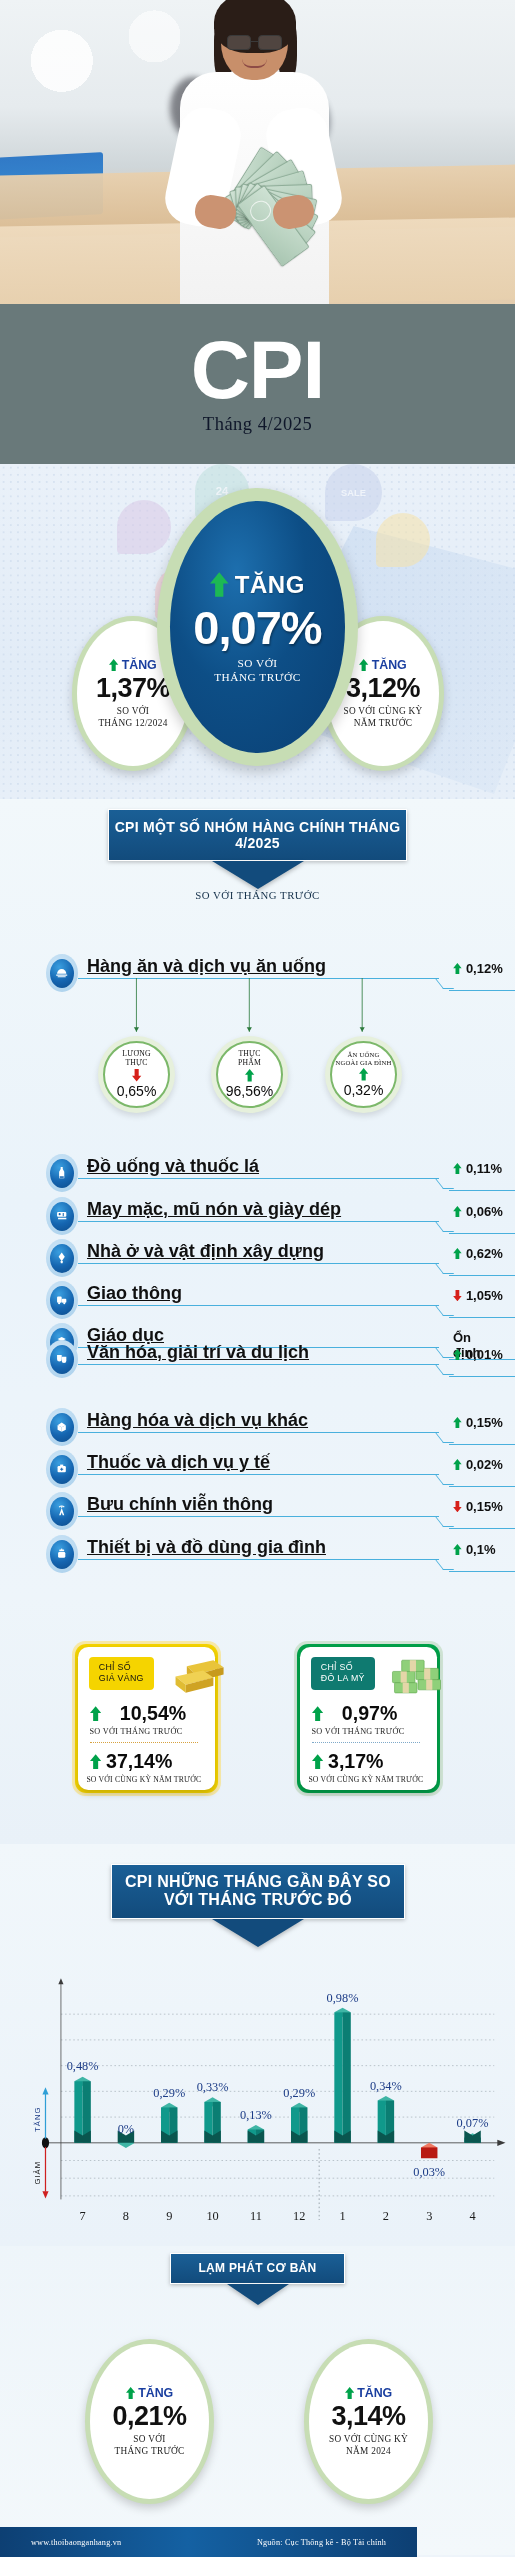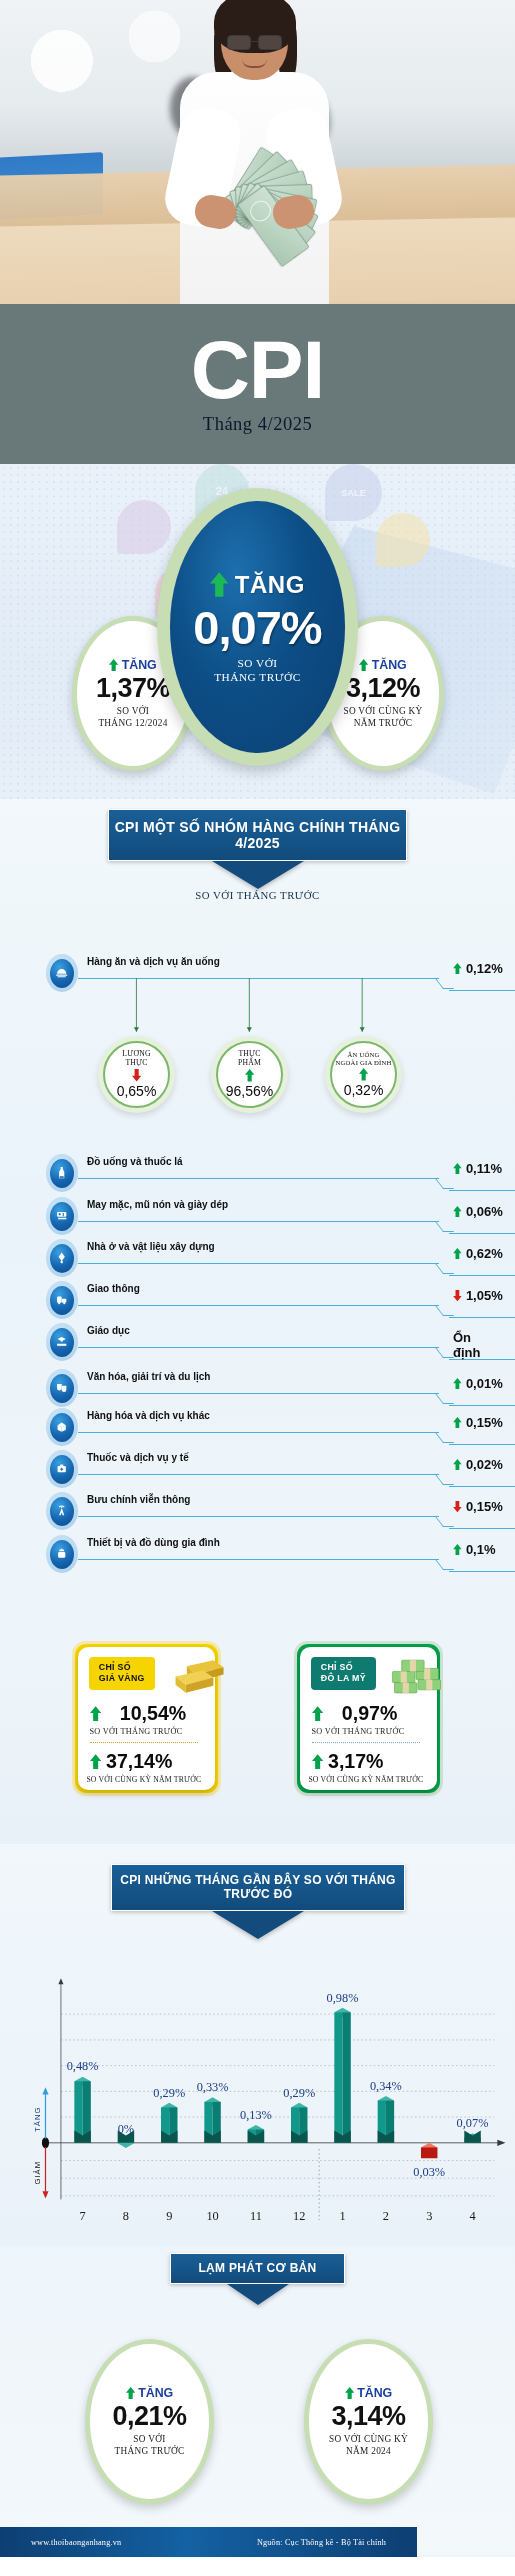--- a/index.html
+++ b/index.html
@@ -121,21 +121,21 @@
   .subnote { position:absolute; left:0; top:90px; width:515px; text-align:center;
       font-size:10.8px; letter-spacing:0.5px; color:#14304a; }
 
   .foodrow { position:absolute; left:46px; top:155px; width:422px; height:36px; }
   .cicon { position:absolute; left:0; top:0; width:32px; height:38px; border-radius:50%;
       background:radial-gradient(circle at 40% 32%,#cfe6f7,#a8cfeb); display:flex; align-items:center; justify-content:center; }
   .cicon .core { width:24px; height:29px; border-radius:50%;
       background:radial-gradient(circle at 38% 28%, #3a9fe0 0%, #1565b0 55%, #0d4c8c 100%);
       display:flex; align-items:center; justify-content:center; color:#fff; }
   .rowlabel { position:absolute; left:41px; top:2.1px; font-family:"Liberation Sans",sans-serif;
-      font-weight:700; font-size:10px; color:#101010; }
+      font-weight:700; font-size:18px; color:#101010;text-decoration:underline; }
   .rowline { position:absolute; left:32px; top:24px; width:361px; height:1px; background:#49b0dd; }
   .rowjog { position:absolute; left:393px; top:24px; width:11.3px; height:11.3px;
       border-left:1px solid #49b0dd; border-bottom:1px solid #49b0dd; transform:skewX(38deg); }
   .rowjog2 { position:absolute; left:403px; top:36px; width:66px; height:1px; background:#49b0dd; }
   .rowval { position:absolute; left:407px; top:7.2px; display:flex; align-items:center; gap:4.1px;
       font-family:"Liberation Sans",sans-serif; font-weight:700; font-size:13px; color:#0f0f0f; }
   .subcircle { position:absolute; width:77px; height:77px; border-radius:50%;
       background:#e6f0dc; box-shadow:0 3.1px 6.2px rgba(0,0,0,.12); }
   .subcircle .sc { position:absolute; left:4.6px; top:4.6px; right:4.6px; bottom:4.6px; border-radius:50%;
       background:#fff; border:2.1px solid #7cb86a; display:flex; flex-direction:column; align-items:center; justify-content:center; }
@@ -145,21 +145,21 @@
   .listrow { position:absolute; left:46px; width:422px; height:38px; }
 
   
   .sec3 { position:absolute; left:0; top:1597px; width:515px; height:247px;
       background:linear-gradient(180deg,#eef5fa,#e9f1f8); }
   .card { position:absolute; top:44px; width:149px; height:155px; border-radius:13.4px; }
   .card .outer { position:absolute; inset:0; border-radius:13.4px; }
   .card .frame { position:absolute; left:6.2px; top:6.2px; right:6.2px; bottom:6.2px; border-radius:10.3px;
       background:#fff; box-shadow:0 3.1px 7.2px rgba(0,0,0,.18); }
   .cardTag { position:absolute; left:16.5px; top:15.5px; padding:5.7px 10.3px; border-radius:4.1px;
-      font-family:"Liberation Sans",sans-serif; font-weight:700; font-size:8.8px; line-height:1.25; letter-spacing:0.3px; }
+      font-family:"Liberation Sans",sans-serif; font-weight:400; font-size:8.8px; line-height:1.25; letter-spacing:0.3px; }
   .cardMain { position:absolute; left:17.5px; top:61px; display:flex; align-items:center; gap:19px;
       font-family:"Liberation Sans",sans-serif; font-weight:700; font-size:19.6px; color:#0b0b0b; }
   .cardCap { position:absolute; left:17.5px; top:86px; font-size:8.2px; color:#222; letter-spacing:0.3px; }
   .cardDiv { position:absolute; left:17.5px; top:101px; width:108px; border-top:1px dotted #d8a23f; }
   .cardMain2 { position:absolute; left:17.5px; top:109px; display:flex; align-items:center; gap:5.2px;
       font-family:"Liberation Sans",sans-serif; font-weight:700; font-size:19.6px; color:#0b0b0b; }
   .cardCap2 { position:absolute; left:14.4px; top:134px; font-size:7.7px; color:#222; letter-spacing:0.2px; }
   .goldbars { position:absolute; right:-7.2px; top:11.3px; width:62px; height:47px; }
   .money { position:absolute; right:-5.2px; top:10.3px; width:62px; height:47px; }
 
@@ -407,21 +407,21 @@
    </div>
         <div class="listrow" style="top:440px">
      <div class="cicon">
        <div class="core">
               <svg width="13.4" height="13.4" viewBox="0 0 26 26">
                 <path d="M13 3l6 8-6 9-6-9z" fill="#fff"></path>
                 <rect x="11" y="19" width="4" height="5" rx="1" fill="#fff"></rect>
               </svg>
             </div>
      </div>
-     <div class="rowlabel">Nhà ở và vật liệu xây dựng</div>
+     <div class="rowlabel">Nhà ở và vật định xây dựng</div>
      <div class="rowline"></div>
           <div class="rowjog"></div>
           <div class="rowjog2"></div>
      <div class="rowval">
             <svg width="8.8" height="11.3" viewBox="0 0 18 24">
               <polygon points="9,0 18,11 13,11 13,24 5,24 5,11 0,11" fill="#00A24A"></polygon>
             </svg>
             <span>0,62%</span>
           </div>
    </div>
@@ -458,21 +458,21 @@
             </div>
      </div>
      <div class="rowlabel">Giáo dục</div>
      <div class="rowline"></div>
           <div class="rowjog"></div>
           <div class="rowjog2"></div>
      <div class="rowval">
             <span>Ổn định</span>
           </div>
    </div>
-        <div class="listrow" style="top:570px">
+        <div class="listrow" style="top:541px">
      <div class="cicon">
        <div class="core">
               <svg width="13.4" height="13.4" viewBox="0 0 26 26">
                 <path d="M4 6h9v8a4.5 4.5 0 01-9 0z" fill="#fff"></path>
                 <path d="M13 9h9v8a4.5 4.5 0 01-9 0z" fill="#fff"></path>
               </svg>
             </div>
      </div>
      <div class="rowlabel">Văn hóa, giải trí và du lịch</div>
      <div class="rowline"></div>
@@ -647,21 +647,21 @@
             <polygon points="9,0 18,11 13,11 13,24 5,24 5,11 0,11" fill="#00A24A"></polygon>
           </svg>
         <span>3,17%</span>
       </div>
       <div class="cardCap2">SO VỚI CÙNG KỲ NĂM TRƯỚC</div>
     </div>
   </div>
 
   <div class="sec4">
     <div class="banner" style="top:19.6px;left:111px;width:294px;">
-      <div class="bar" style="font-size:12px">CPI NHỮNG THÁNG GẦN ĐÂY SO VỚI THÁNG TRƯỚC ĐÓ</div>
+      <div class="bar" style="font-size:16px">CPI NHỮNG THÁNG GẦN ĐÂY SO VỚI THÁNG TRƯỚC ĐÓ</div>
       <div class="tri"></div>
     </div>
     <div class="chartwrap">
       <svg id="chart-svg" width="515" height="247" viewBox="0 0 1000 480">
           <line x1="118" y1="80" x2="960" y2="80" stroke="#9aa6ad" stroke-width="1.2" stroke-dasharray="3 5"></line>
           <line x1="118" y1="130" x2="960" y2="130" stroke="#9aa6ad" stroke-width="1.2" stroke-dasharray="3 5"></line>
           <line x1="118" y1="180" x2="960" y2="180" stroke="#9aa6ad" stroke-width="1.2" stroke-dasharray="3 5"></line>
           <line x1="118" y1="230" x2="960" y2="230" stroke="#9aa6ad" stroke-width="1.2" stroke-dasharray="3 5"></line>
           <line x1="118" y1="280" x2="960" y2="280" stroke="#9aa6ad" stroke-width="1.2" stroke-dasharray="3 5"></line>
           <line x1="118" y1="364.375" x2="960" y2="364.375" stroke="#9aa6ad" stroke-width="1.2" stroke-dasharray="3 5"></line>

